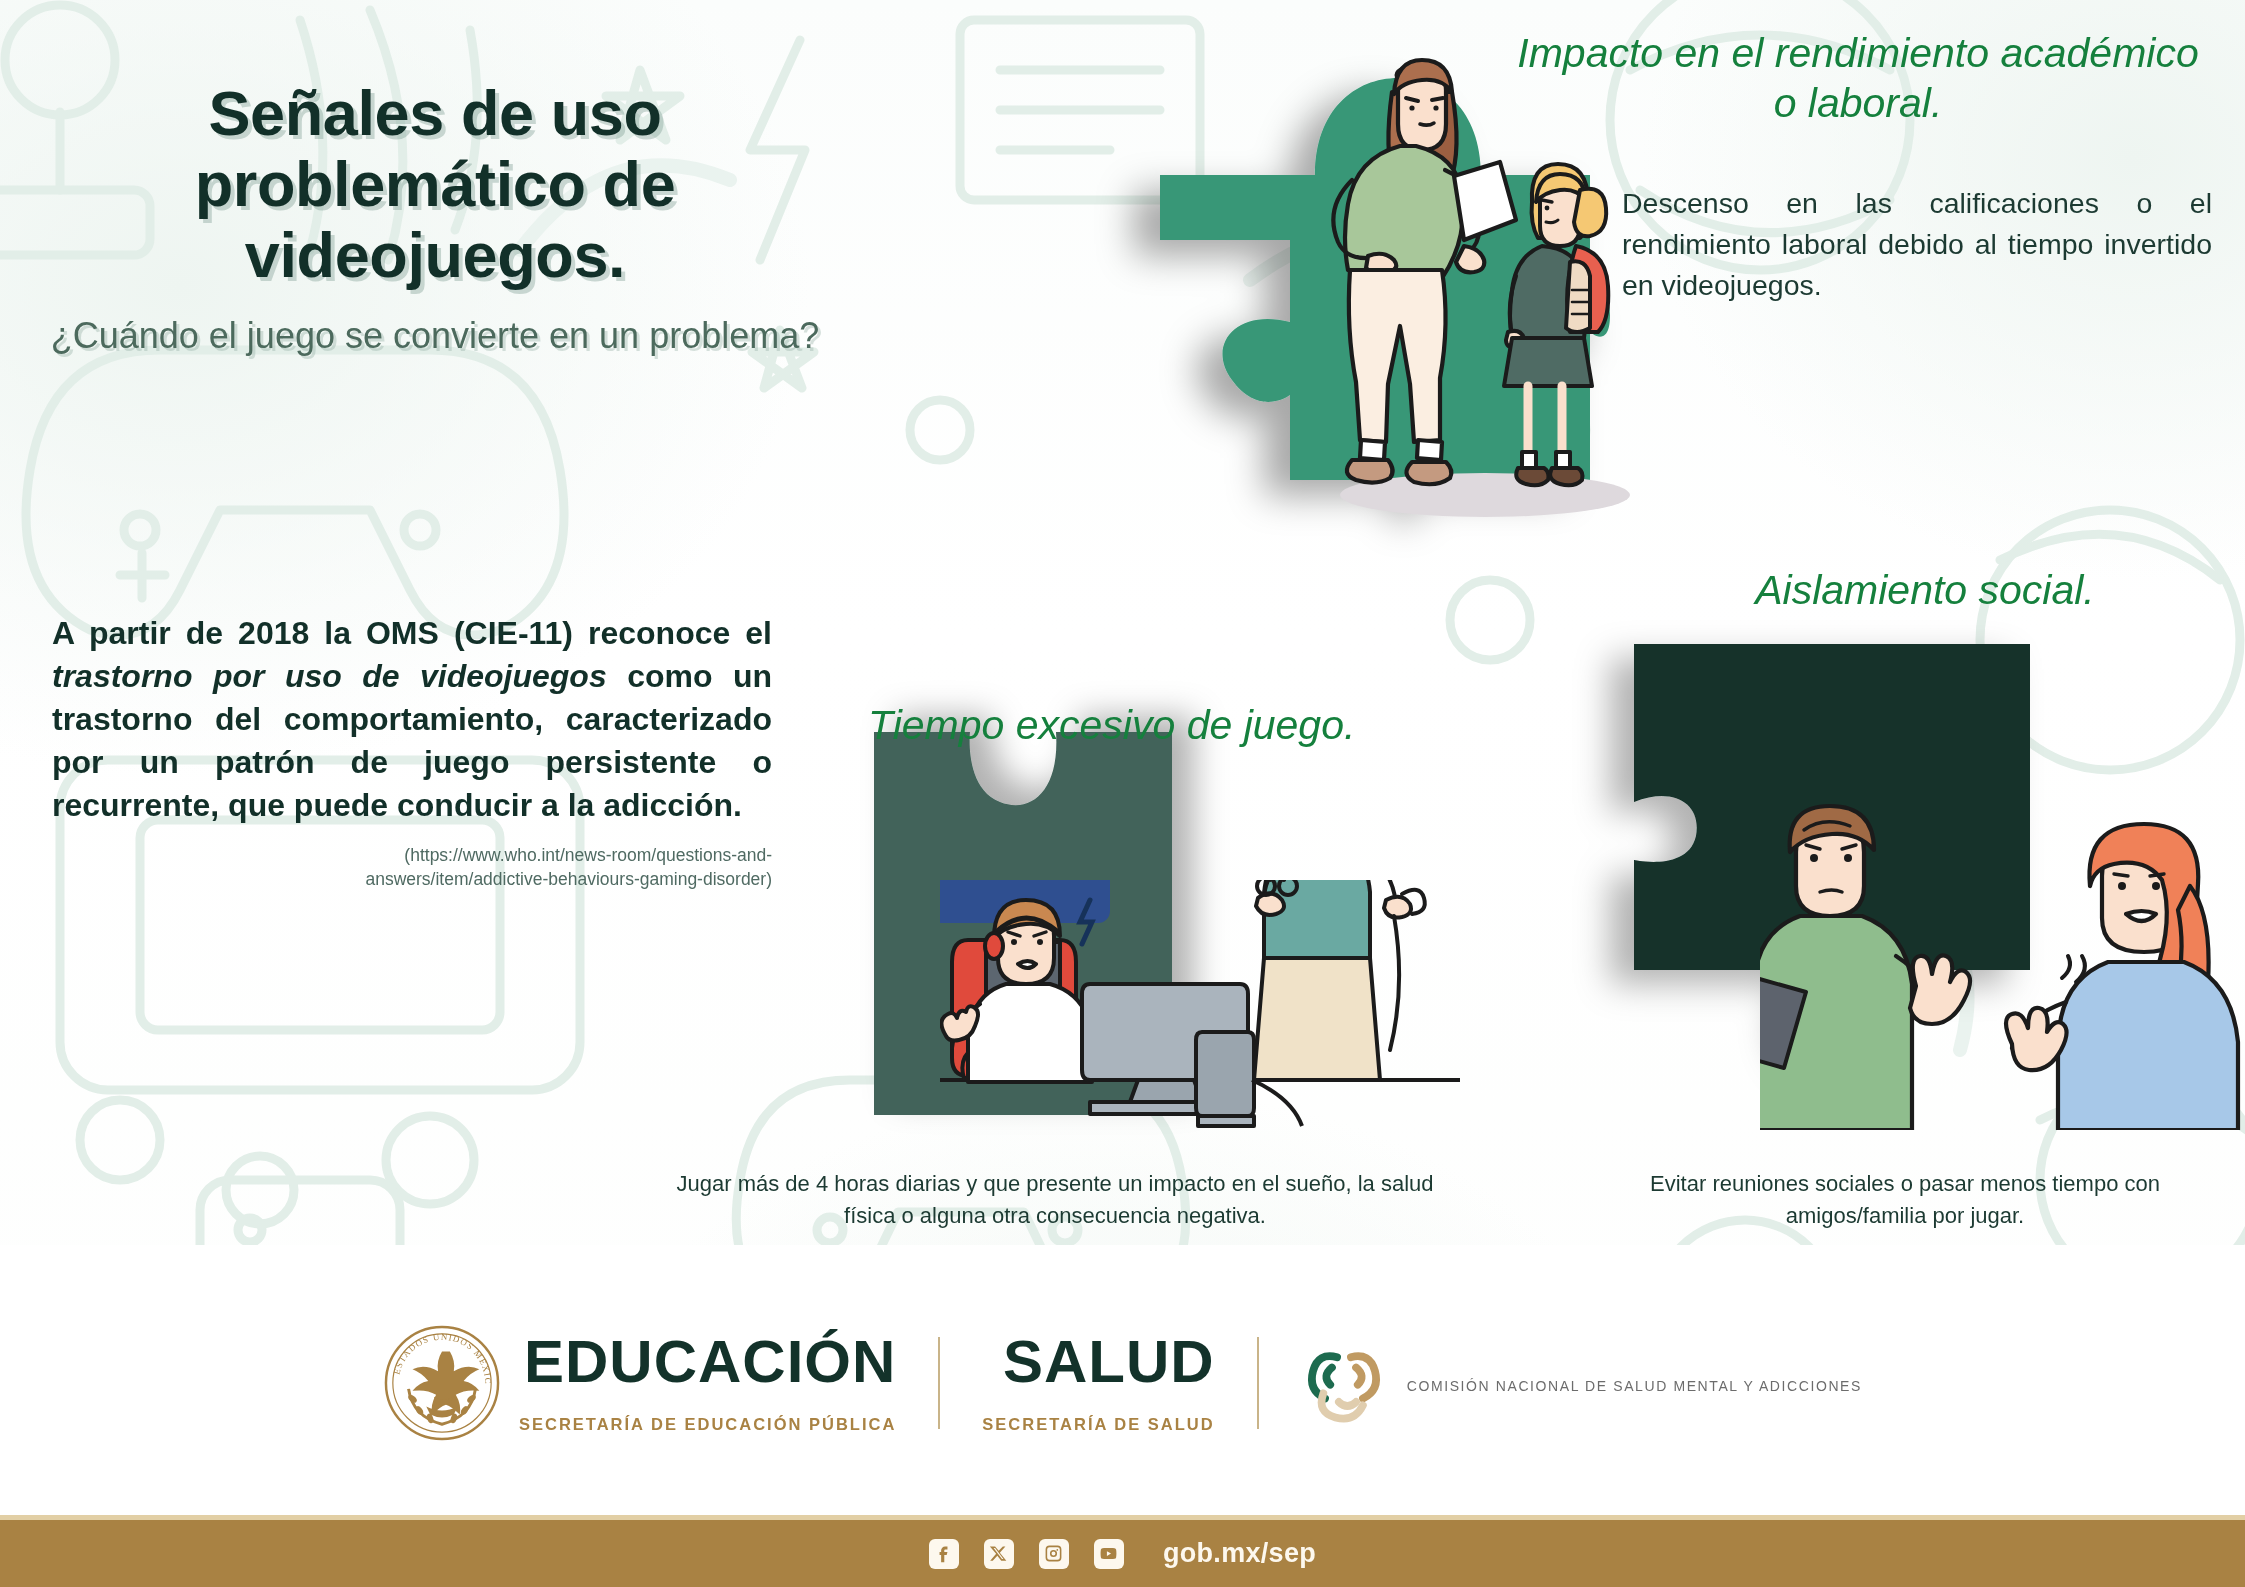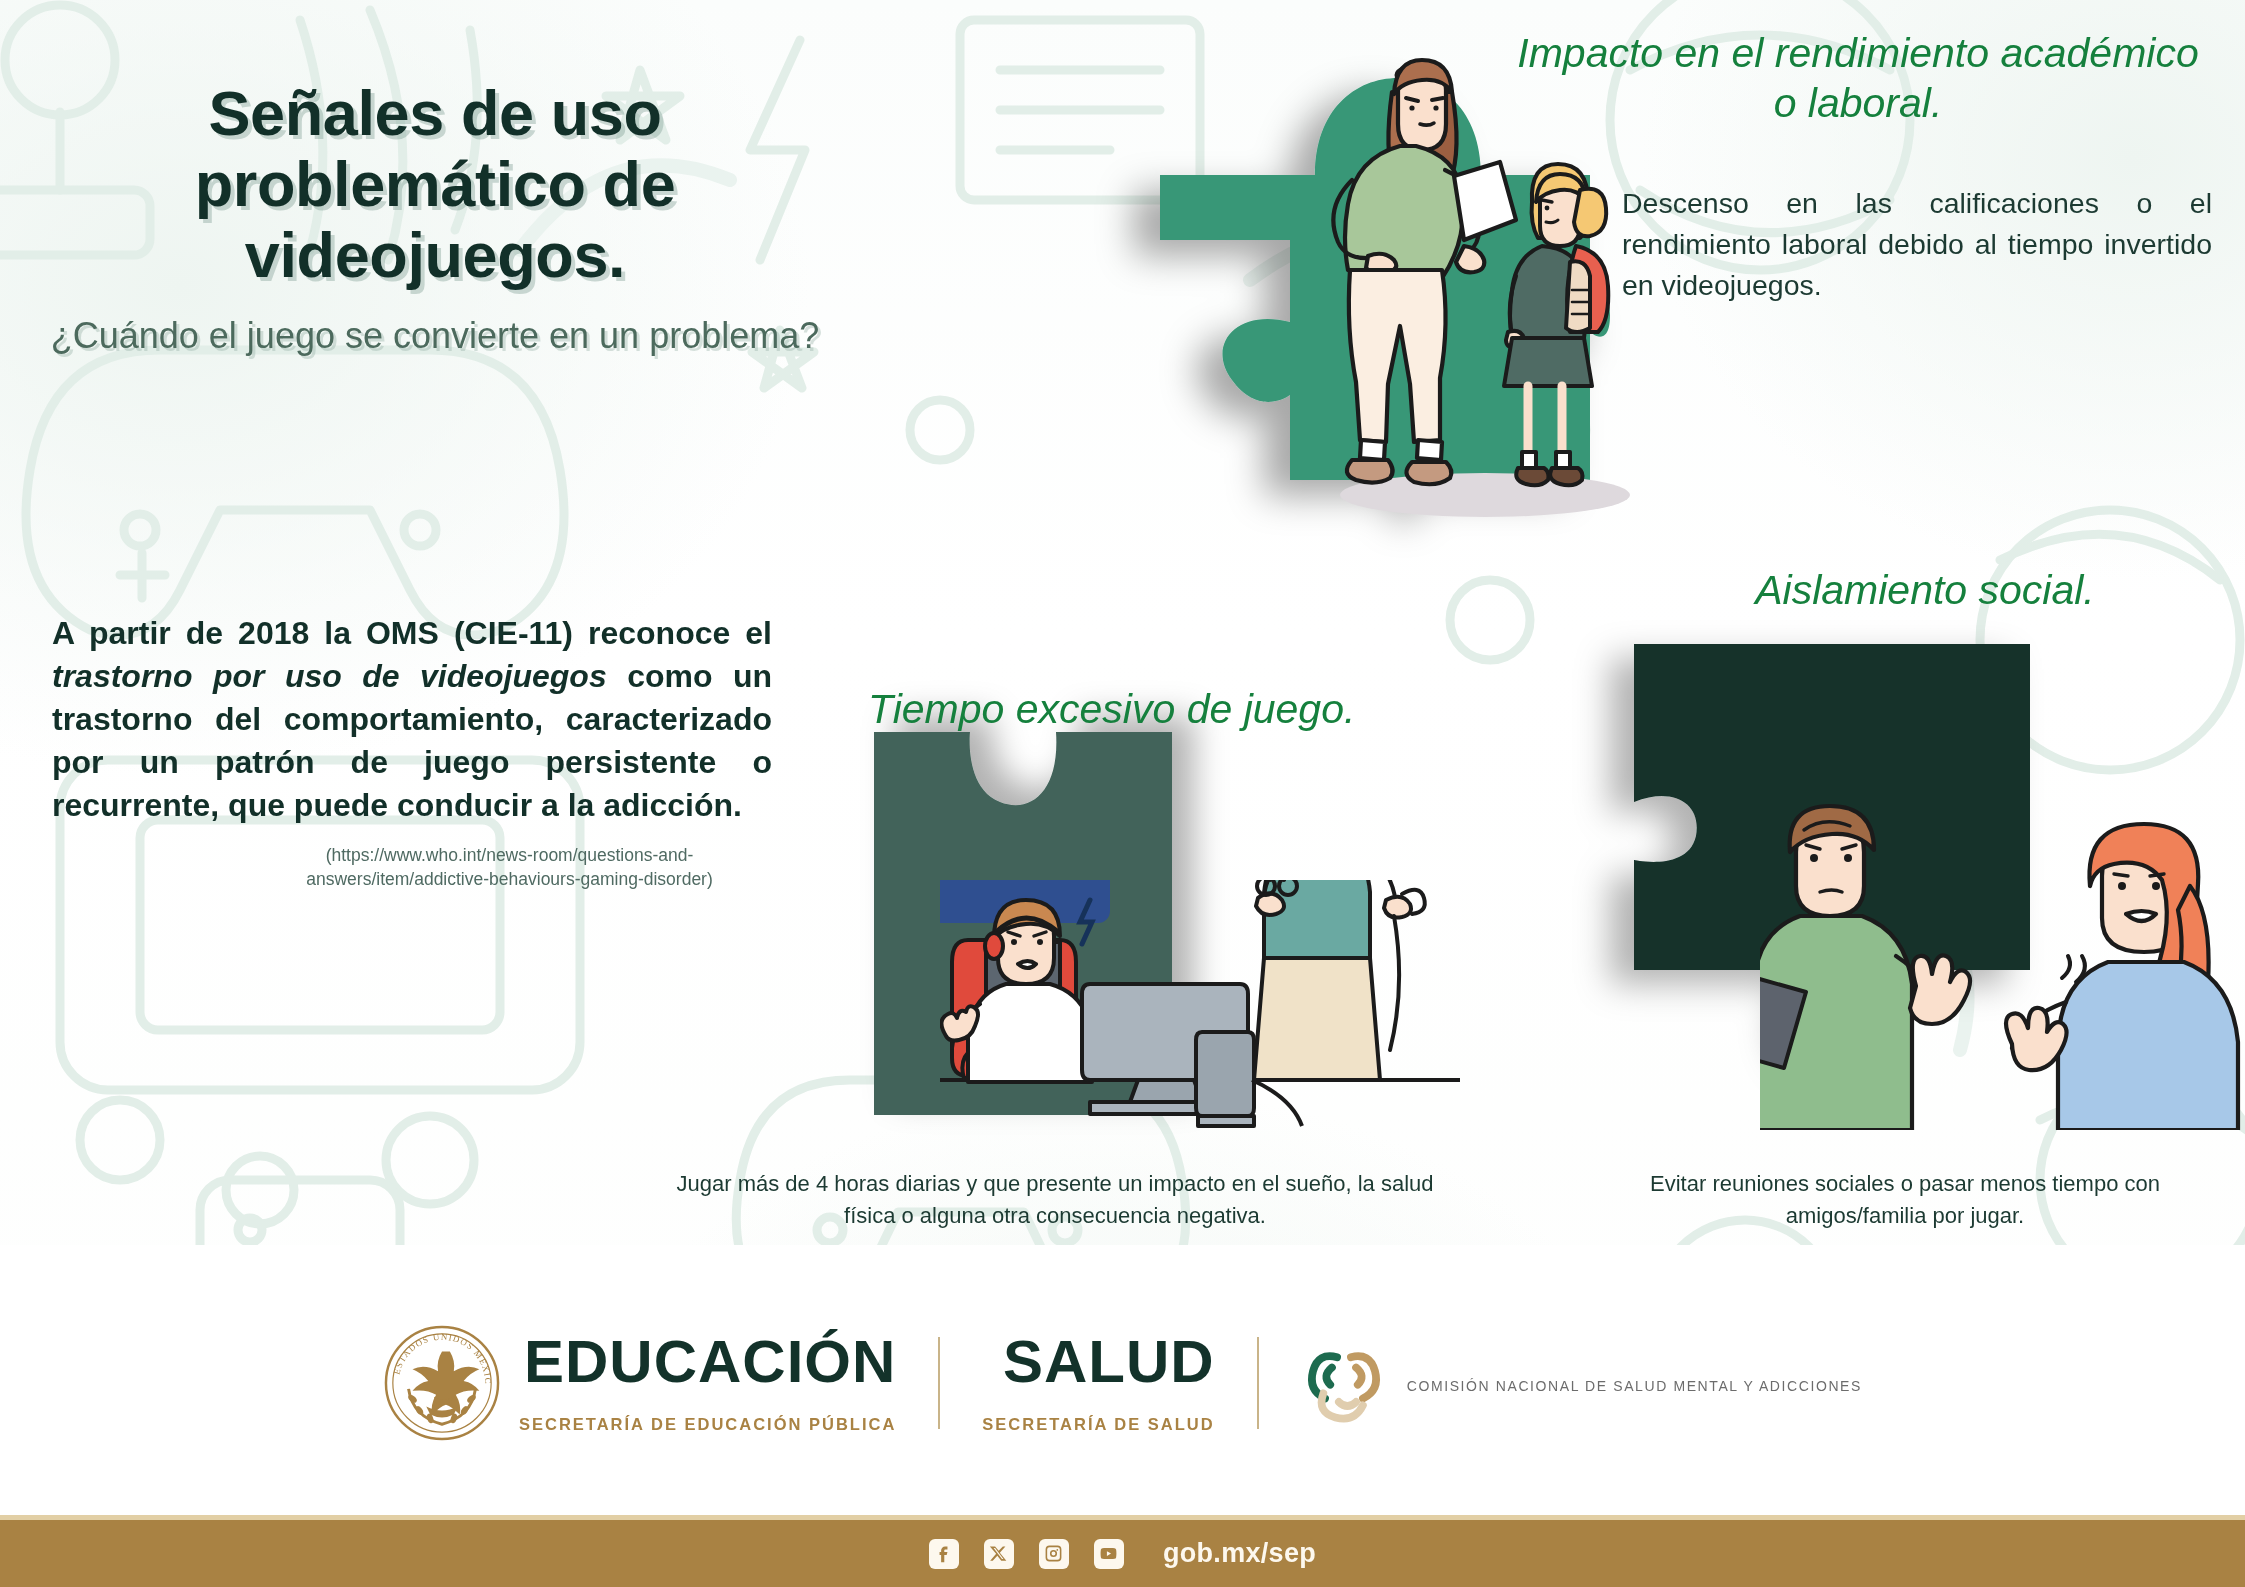--- a/index.html
+++ b/index.html
@@ -47,31 +47,31 @@
   
   .who-block { position: absolute; left: 52px; top: 612px; width: 720px; }
   .who-block p.def {
     font-size: 32px; line-height: 1.34; font-weight: 700;
     color: #123029; text-align: justify; text-justify: inter-word;
   }
   .who-block p.def em { font-style: italic; }
   .who-block p.src {
     margin-top: 18px; margin-left: 195px;
     font-size: 17.5px; line-height: 1.35; color: #4f6a62;
-    font-weight: 400; text-align: center;
+    font-weight: 400; text-align: right;
   }
 
   
   .sec-h {
     position: absolute;
     font-size: 41px; line-height: 1.22; font-style: italic;
     font-weight: 400; color: #15803d;
   }
   #h-academic { left: 1508px; top: 28px; width: 700px; text-align: center; }
-  #h-time     { left: 868px;  top: 684px; width: 640px; text-align: left; }
+  #h-time     { left: 868px;  top: 700px; width: 640px; text-align: left; }
   #h-isolation{ left: 1625px; top: 565px; width: 600px; text-align: center; }
 
   
   .sec-p {
     position: absolute; font-size: 28.5px; line-height: 1.44;
     color: #1c3a32; font-weight: 400;
   }
   #p-academic {
     left: 1622px; top: 183px; width: 590px;
     text-align: justify; text-justify: inter-word;

